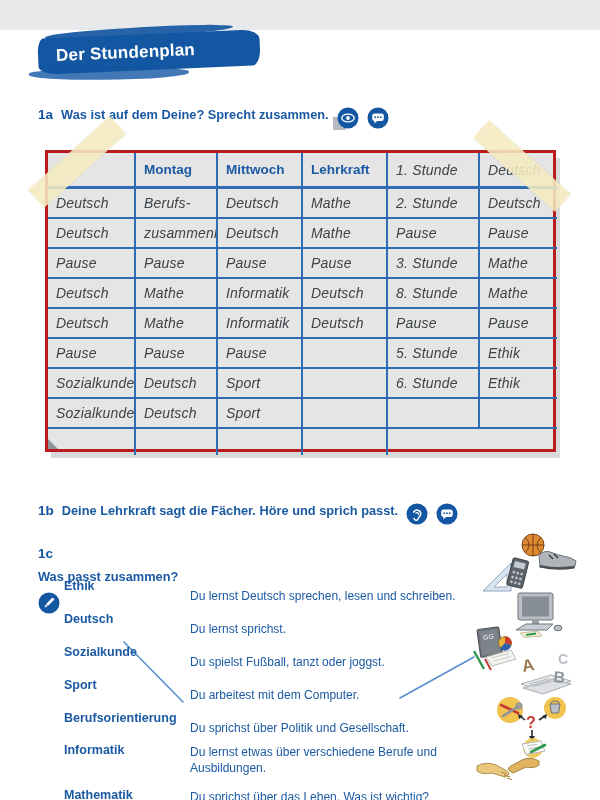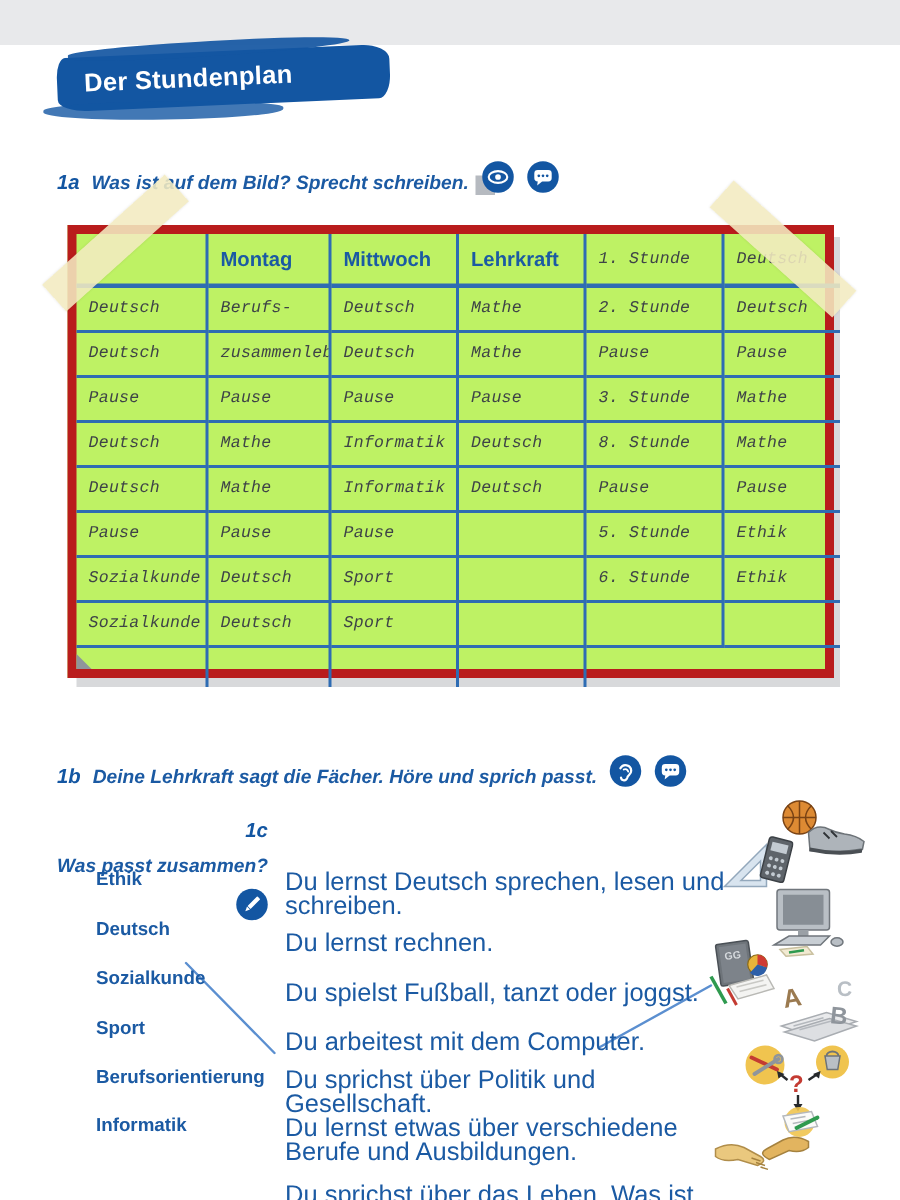--- a/index.html
+++ b/index.html
@@ -18,69 +18,69 @@
   
   .brush{position:absolute;left:38px;top:34px;width:222px;height:36px;background:var(--blue);
     transform:rotate(-2.5deg);border-radius:6px 18px 8px 20px/14px 10px 16px 8px;z-index:2;}
   .brush::before{content:"";position:absolute;left:8px;top:-7px;width:188px;height:10px;background:var(--blue);
     opacity:.92;transform:rotate(-1.2deg);border-radius:40% 60% 50% 50%;}
   .brush::after{content:"";position:absolute;left:-10px;bottom:-8px;width:160px;height:12px;background:var(--blue);
     opacity:.8;transform:rotate(2deg);border-radius:50% 40% 60% 50%;}
   .brush-title{position:relative;z-index:1;color:#fff;font-weight:bold;font-size:17px;
     letter-spacing:.2px;padding:8px 0 0 18px;}
   
-  .task{position:absolute;display:flex;align-items:flex-end;gap:8px;z-index:2;font-style:italic;}
+  .task{position:absolute;display:flex;align-items:flex-start;gap:8px;z-index:2;}
   .task-num{color:var(--blue);font-weight:bold;font-size:13.5px;}
   .task-text{color:var(--text);font-weight:bold;font-size:12.8px;}
   .icon-wrap{position:relative;width:22px;height:22px;display:inline-block;}
   .gray-sq{position:absolute;left:-4px;bottom:-1px;width:13px;height:13px;background:#b6bac0;}
   .icon-wrap svg{position:relative;display:block;}
   
-  .paper{position:absolute;left:45px;top:150px;width:511px;height:302px;background:#bef264;
-    border:6px solid #b91c1c;box-shadow:5px 7px 0 -1px #d8d9db;z-index:1;}
+  .paper{position:absolute;left:45px;top:150px;width:511px;height:302px;background:#e5e5e5;
+    border:3px solid #b91c1c;box-shadow:5px 7px 0 -1px #d8d9db;z-index:1;}
   .fold{position:absolute;left:0;bottom:0;width:0;height:0;
     border-bottom:10px solid #8f959b;border-right:10px solid transparent;}
   .tg{display:grid;width:509px;height:300px;
     grid-template-columns:88px 82px 85px 85px 92px 77px;
     grid-template-rows:36px repeat(8,30px) 26px;}
   .tg > div{border-right:2px solid var(--tblue);border-bottom:2px solid var(--tblue);
     display:flex;align-items:center;padding-left:8px;overflow:hidden;}
   .tg > div:nth-child(6n){border-right:none;}
   .tg > div:nth-child(n+55){border-bottom:none;}
   .tg > div:nth-child(-n+6){border-bottom-width:3px;}
   .dayh{font-weight:bold;font-size:13.5px;color:var(--text);}
-  .hand{font-family:Liberation Mono, monospace;font-style:italic;font-size:11px;
+  .hand{font-family:Liberation Sans, sans-serif;font-style:italic;font-size:14px;
     color:var(--hand);letter-spacing:.2px;}
   .tape{position:absolute;width:110px;height:24px;background:rgba(243,235,192,.88);
     box-shadow:0 0 2px rgba(0,0,0,.10);z-index:3;}
   .tape-left{left:22px;top:150px;transform:rotate(-42deg);}
   .tape-right{left:467px;top:154px;transform:rotate(42deg);}
   
   .matching{position:absolute;left:64px;top:570px;width:420px;z-index:2;}
   .m-row{display:flex;align-items:center;height:32.8px;}
   .m-row.tall{height:auto;min-height:40px;padding-top:2px;}
   .m-subject{width:126px;flex:none;color:var(--text);font-weight:bold;font-size:12.5px;}
-  .m-desc{color:var(--text);font-size:17px;white-space:pre-line;line-height:16px;margin-top:20px;}
+  .m-desc{color:var(--text);font-size:12px;white-space:pre-line;line-height:16px;margin-top:20px;}
   
   .lines-overlay{position:absolute;left:0;top:0;width:600px;height:800px;pointer-events:none;z-index:1;}
   .art{position:absolute;z-index:1;}
 </style>
 </head>
 <body>
 
 <div class="page">
   <div class="top-band"></div>
 
   <div class="brush">
     <div class="brush-title">Der Stundenplan</div>
   </div>
 
   <div class="task" style="left:38px;top:107px;">
     <span class="task-num">1a</span>
-    <span class="task-text">Was ist auf dem Bild? Sprecht schreiben.</span>
+    <span class="task-text">Was ist auf dem Deine? Sprecht zusammen.</span>
     <span class="icon-wrap">
       <span class="gray-sq"></span>
       <svg width="22" height="22" viewBox="0 0 22 22">
         <circle cx="11" cy="11" r="10.5" fill="#1356a2"></circle>
         <ellipse cx="11" cy="11" rx="6.2" ry="3.9" fill="none" stroke="#fff" stroke-width="1.4"></ellipse>
         <circle cx="11" cy="11" r="1.9" fill="#fff"></circle>
       </svg>
     </span>
     <span class="icon-wrap">
       <svg width="22" height="22" viewBox="0 0 22 22">
@@ -205,21 +205,21 @@
     </span>
   </div>
 
   <div class="matching">
     <div class="m-row">
       <span class="m-subject">Ethik</span>
       <span class="m-desc">Du lernst Deutsch sprechen, lesen und schreiben.</span>
     </div>
     <div class="m-row">
       <span class="m-subject">Deutsch</span>
-      <span class="m-desc">Du lernst rechnen.</span>
+      <span class="m-desc">Du lernst sprichst.</span>
     </div>
     <div class="m-row">
       <span class="m-subject">Sozialkunde</span>
       <span class="m-desc">Du spielst Fußball, tanzt oder joggst.</span>
     </div>
     <div class="m-row">
       <span class="m-subject">Sport</span>
       <span class="m-desc">Du arbeitest mit dem Computer.</span>
     </div>
     <div class="m-row">

